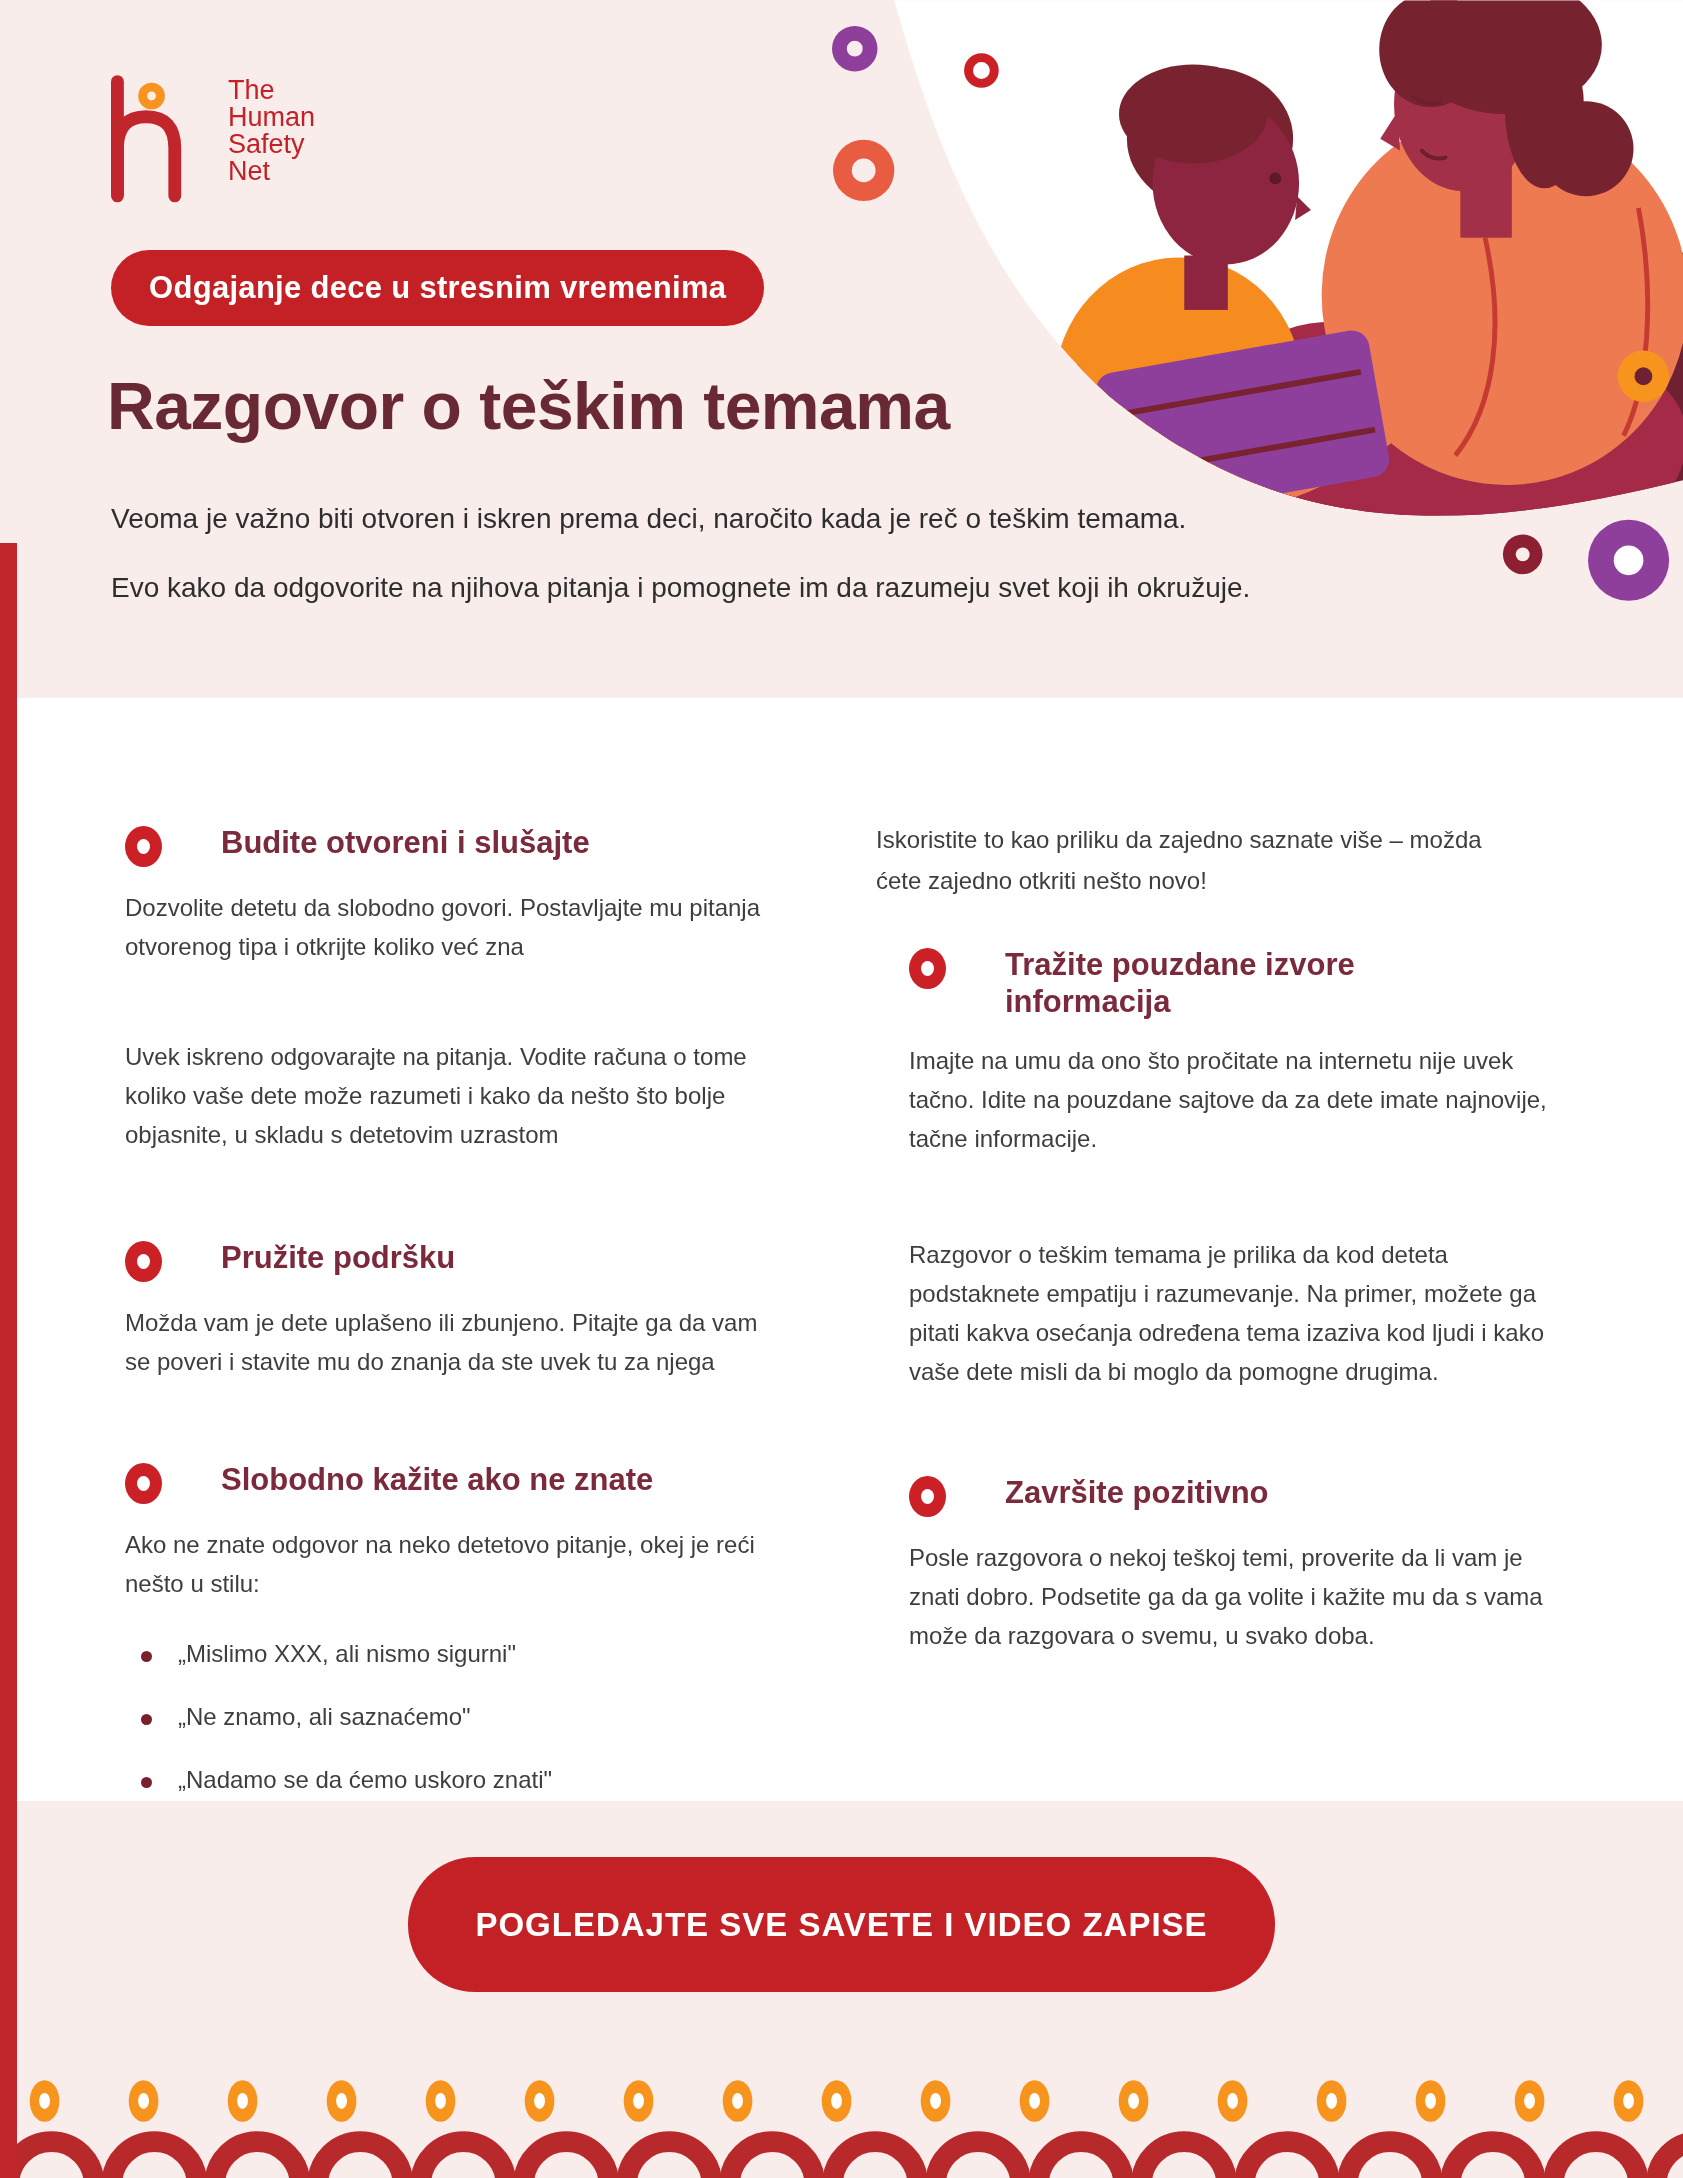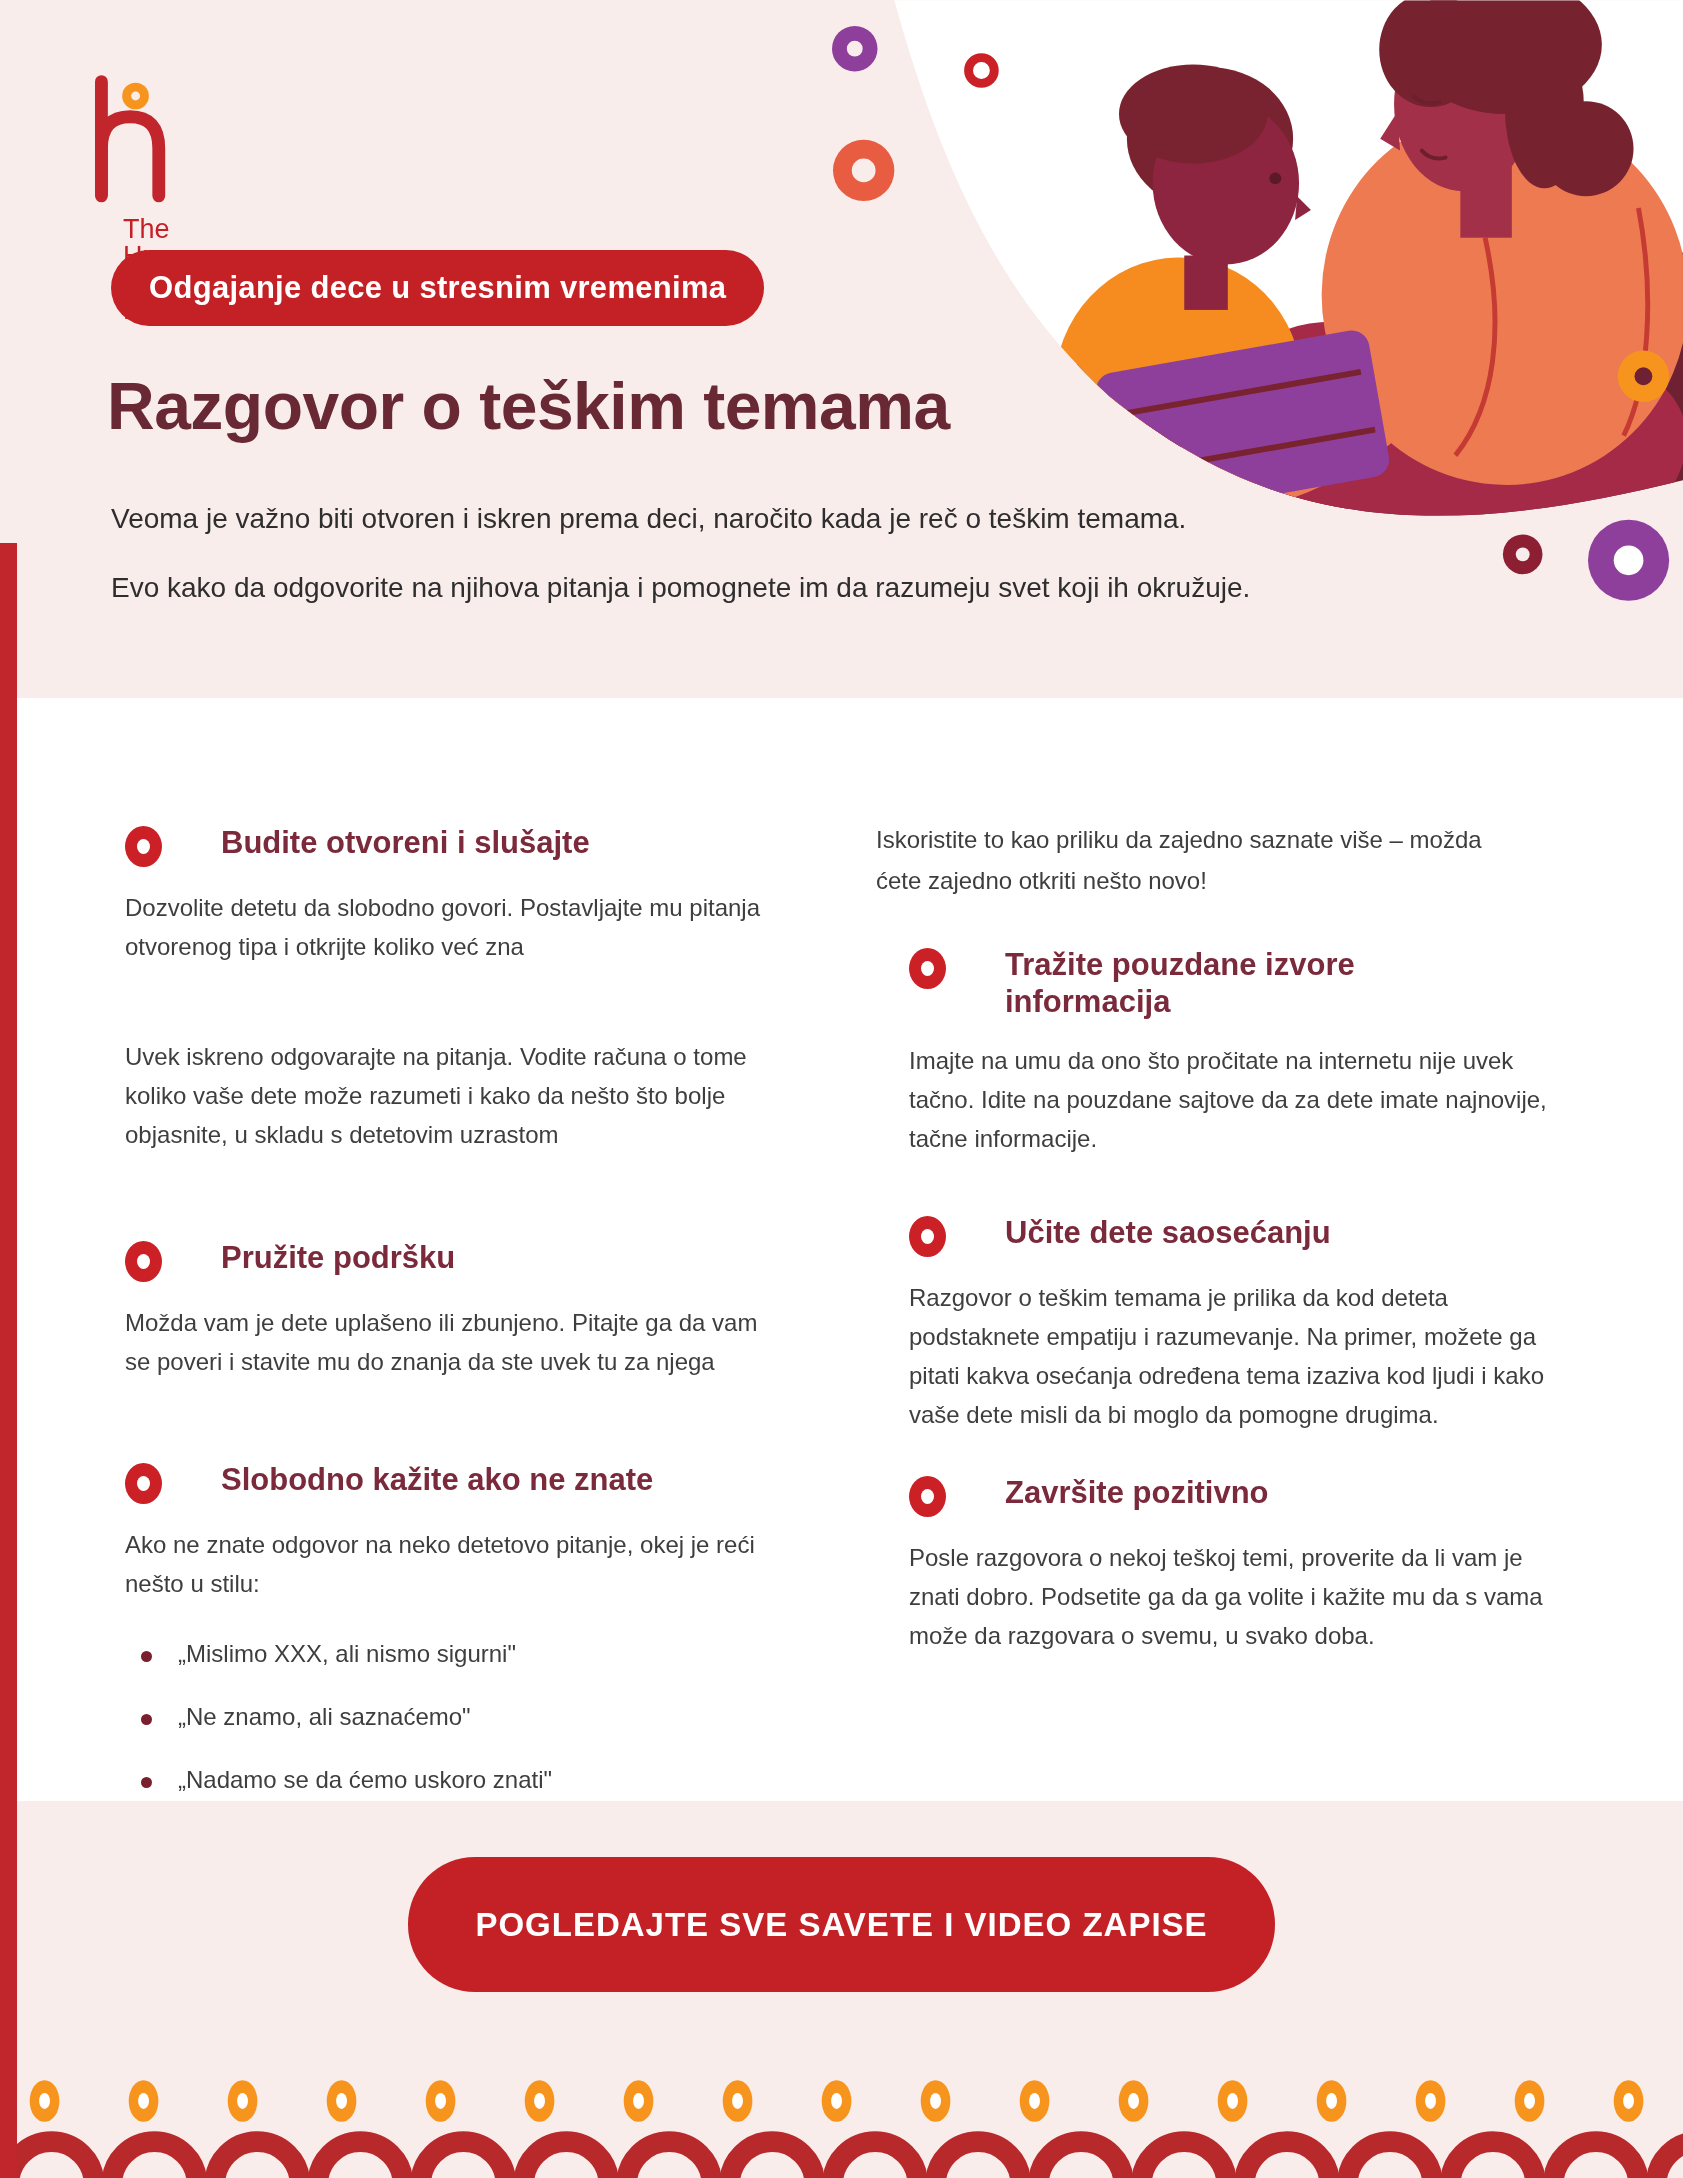--- a/index.html
+++ b/index.html
@@ -5,21 +5,21 @@
   * { margin:0; padding:0; box-sizing:border-box; }
   html,body { background:#e9e3e1; }
   .page {
     position:relative; width:1683px; height:2178px; margin:0 auto;
     background:#ffffff; overflow:hidden;
     font-family:"Liberation Sans","DejaVu Sans",sans-serif;
   }
   
   .header { position:absolute; left:0; top:0; width:1683px; height:698px; background:#f9edec; }
   .illustration { position:absolute; left:832px; top:0; width:851px; height:703px; }
-  .logo-block { position:absolute; left:95px; top:69px; display:flex;flex-direction:column; }
+  .logo-block { position:absolute; left:111px; top:69px; display:flex; }
   .logo-mark { width:89px; height:139px; }
   .logo-text { margin-left:28px; margin-top:8px; font-size:27px; line-height:27px; color:#c42127; font-weight:500; }
   .badge {
     position:absolute; left:111px; top:250px; height:76px;
     display:inline-flex; align-items:center; padding:0 38px;
     background:#c42127; border-radius:38px;
     color:#ffffff; font-size:31px; font-weight:700; letter-spacing:0.3px;
   }
   .page-title {
     position:absolute; left:107px; top:368px;
@@ -209,24 +209,20 @@
 
     <div class="tip col-right" style="top:248px">
       <div class="tip-head">
         <span class="o-icon"></span>
         <h3 style="max-width:465px">Tražite pouzdane izvore informacija</h3>
       </div>
       <p>Imajte na umu da ono što pročitate na internetu nije uvek tačno. Idite na pouzdane sajtove da za dete imate najnovije, tačne informacije.</p>
     </div>
 
     <div class="tip col-right" style="top:516px">
-      <div class="tip-head">
-        <span class="o-icon"></span>
-        <h3>Učite dete saosećanju</h3>
-      </div>
       <p>Razgovor o teškim temama je prilika da kod deteta podstaknete empatiju i razumevanje. Na primer, možete ga pitati kakva osećanja određena tema izaziva kod ljudi i kako vaše dete misli da bi moglo da pomogne drugima.</p>
     </div>
 
     <div class="tip col-right" style="top:776px">
       <div class="tip-head">
         <span class="o-icon"></span>
         <h3>Završite pozitivno</h3>
       </div>
       <p>Posle razgovora o nekoj teškoj temi, proverite da li vam je znati dobro. Podsetite ga da ga volite i kažite mu da s vama može da razgovara o svemu, u svako doba.</p>
     </div>

